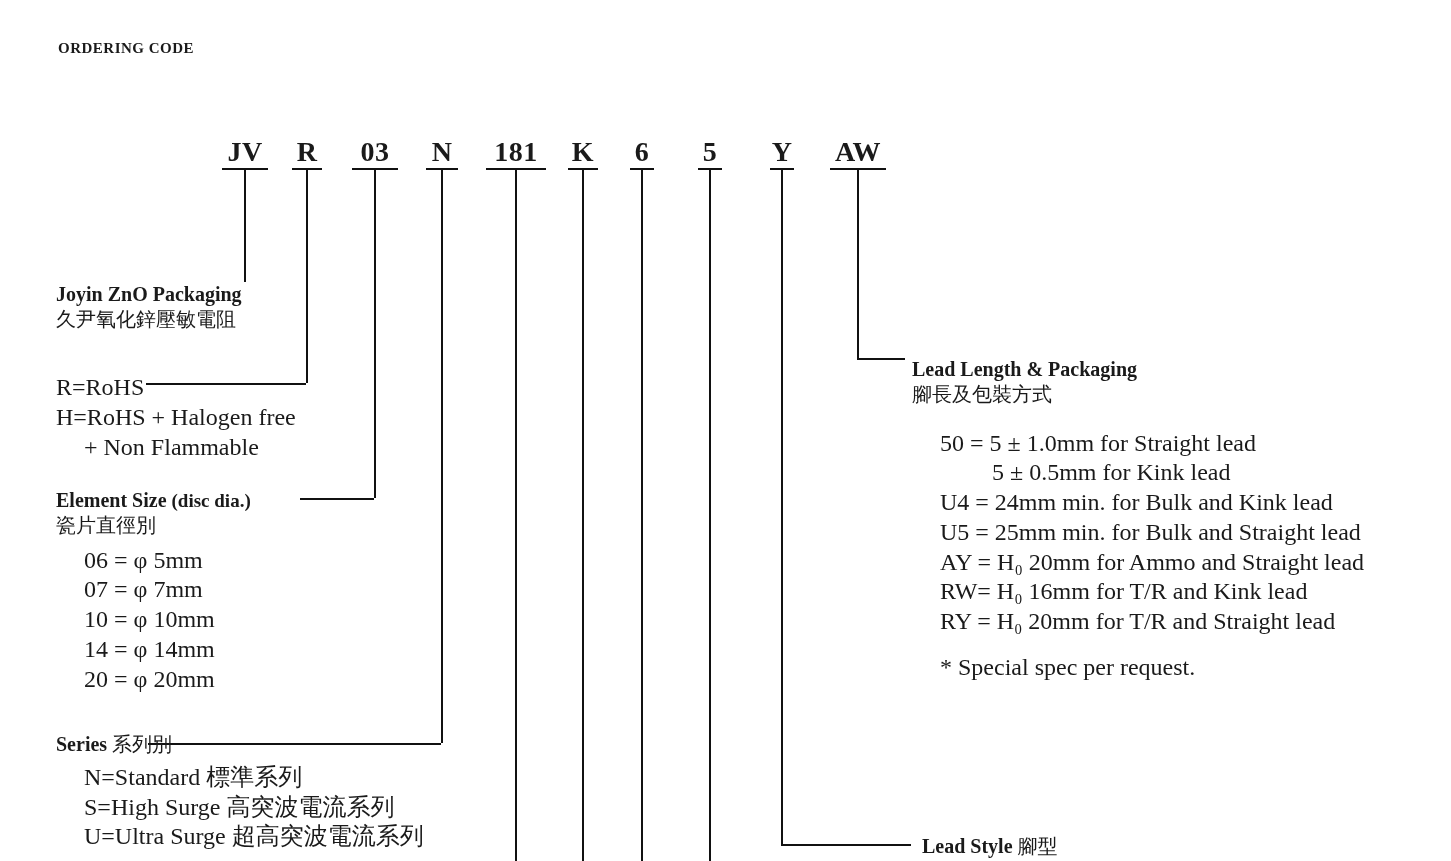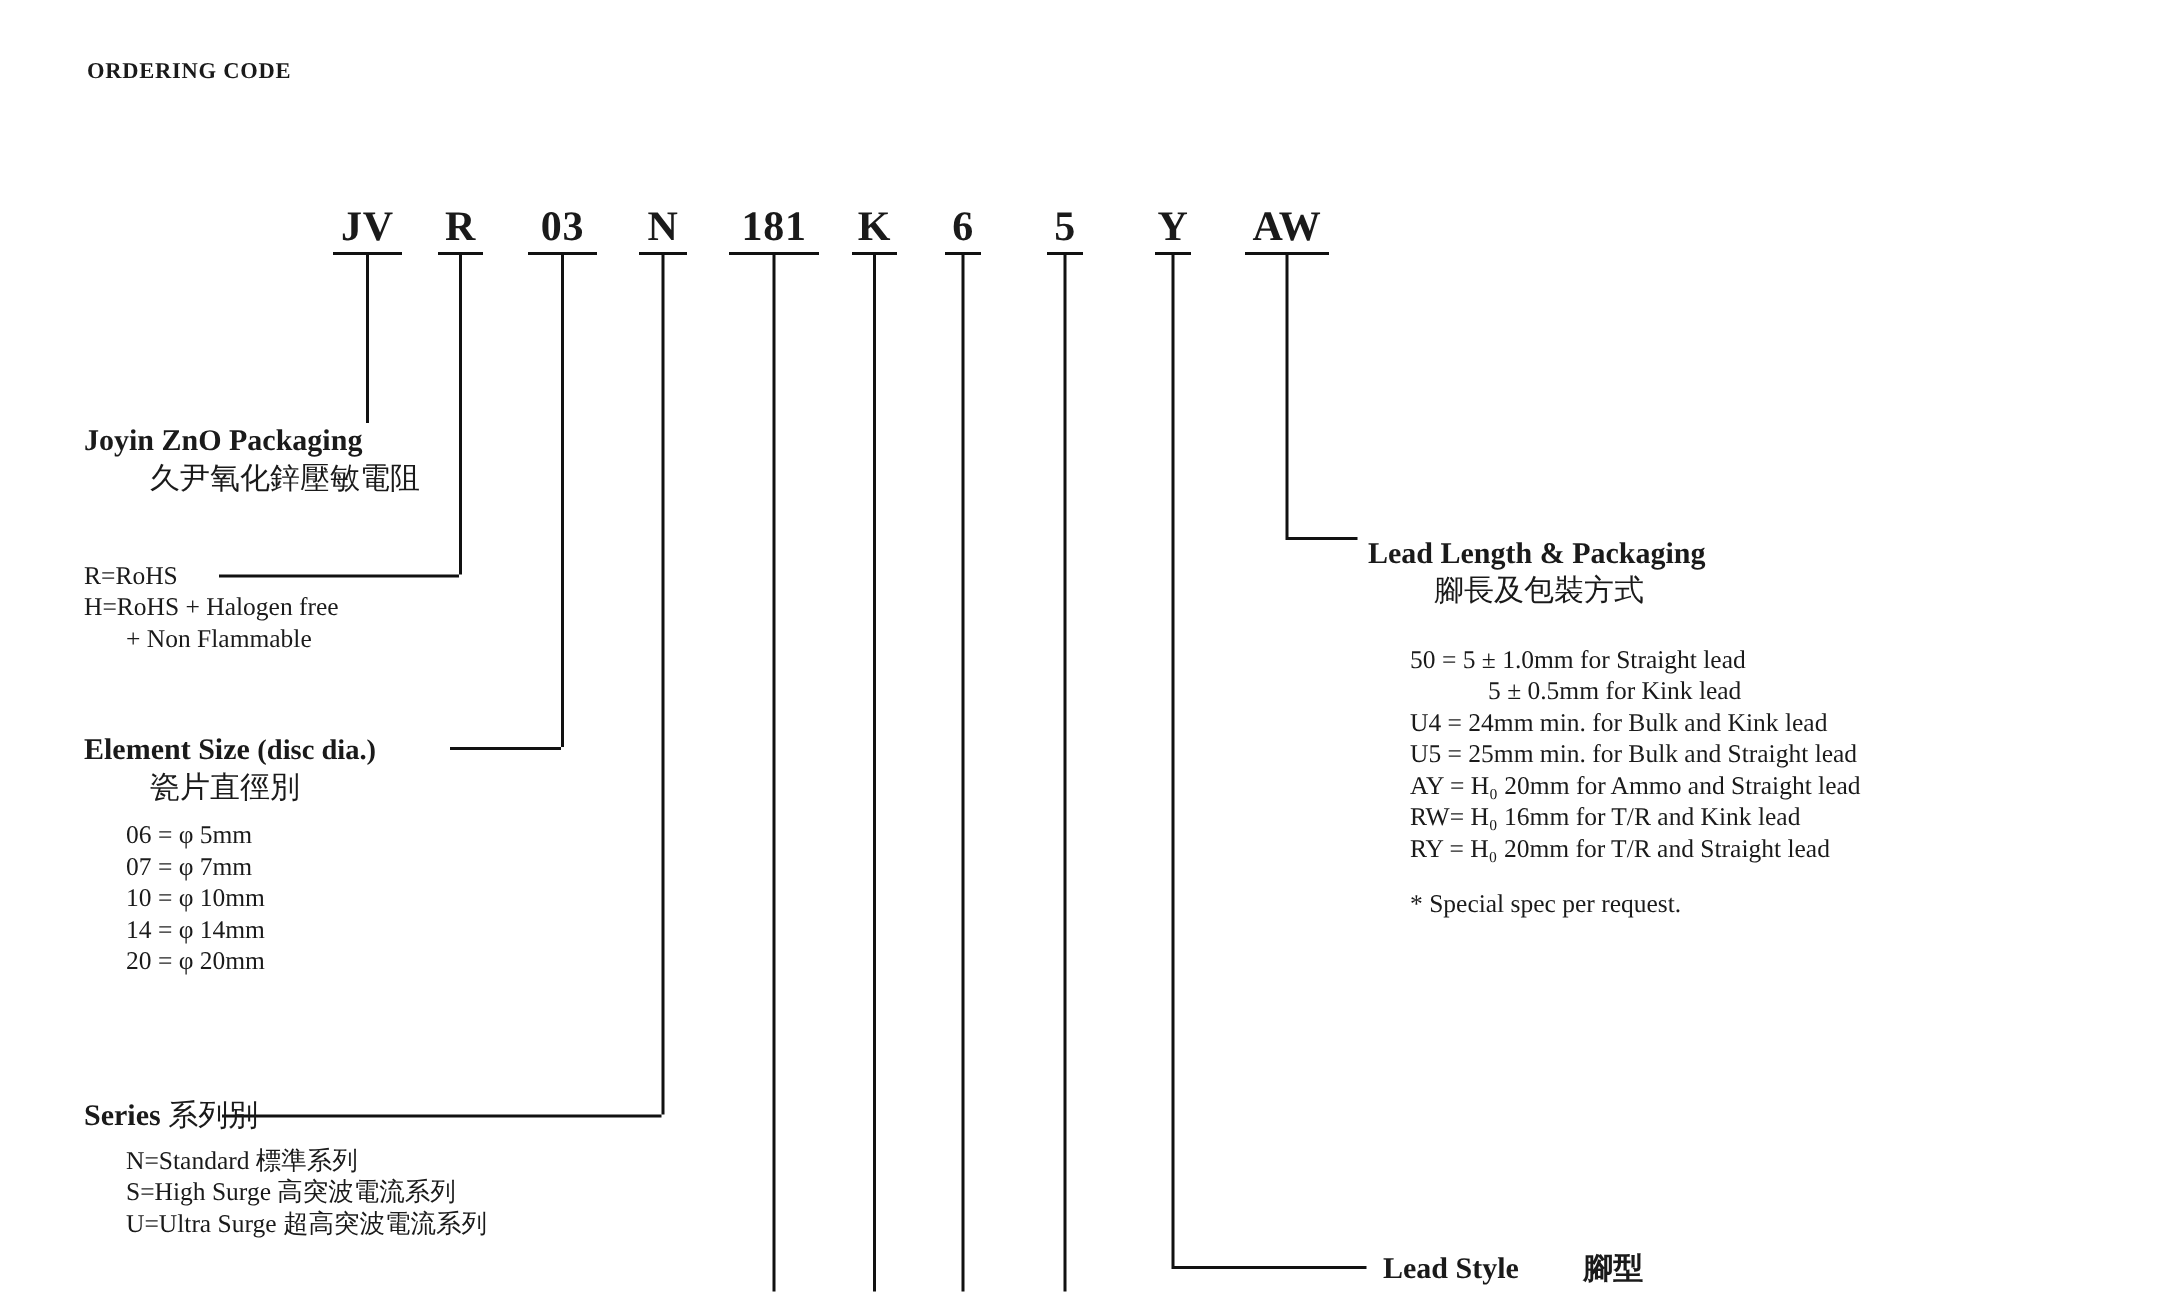--- a/index.html
+++ b/index.html
@@ -65,24 +65,23 @@
     font-weight: bold;
     white-space: nowrap;
   }
   .hd .small {
     font-size: 19px;
     font-weight: bold;
   }
   .cjk {
     font-size: 20px;
     white-space: nowrap;
-    margin-left: 44px;
   }
   .ln {
-    font-size: 17px;
+    font-size: 24px;
     white-space: nowrap;
   }
   .ln.indent {
     padding-left: 28px;
   }
   .ln.indent2 {
     padding-left: 48px;
   }
 </style>
 </head>
@@ -183,17 +182,17 @@
     <div class="ln indent">AY = H₀ 20mm  for Ammo and Straight lead</div>
     <div class="ln indent">RW= H₀ 16mm  for T/R and Kink lead</div>
     <div class="ln indent">RY = H₀ 20mm  for T/R and Straight lead</div>
     <div style="height:16px;"></div>
     <div class="ln indent">* Special spec per request.</div>
   </div>
 
   <div class="block" style="left:922px;top:834px;">
     <div class="hd">
       <span>Lead Style</span>
-      <span style="font-weight:bold;margin-left:38px;">腳型</span>
+      <span style="font-weight:normal;">腳型</span>
     </div>
   </div>
 
 </div>
 
 </body></html>

